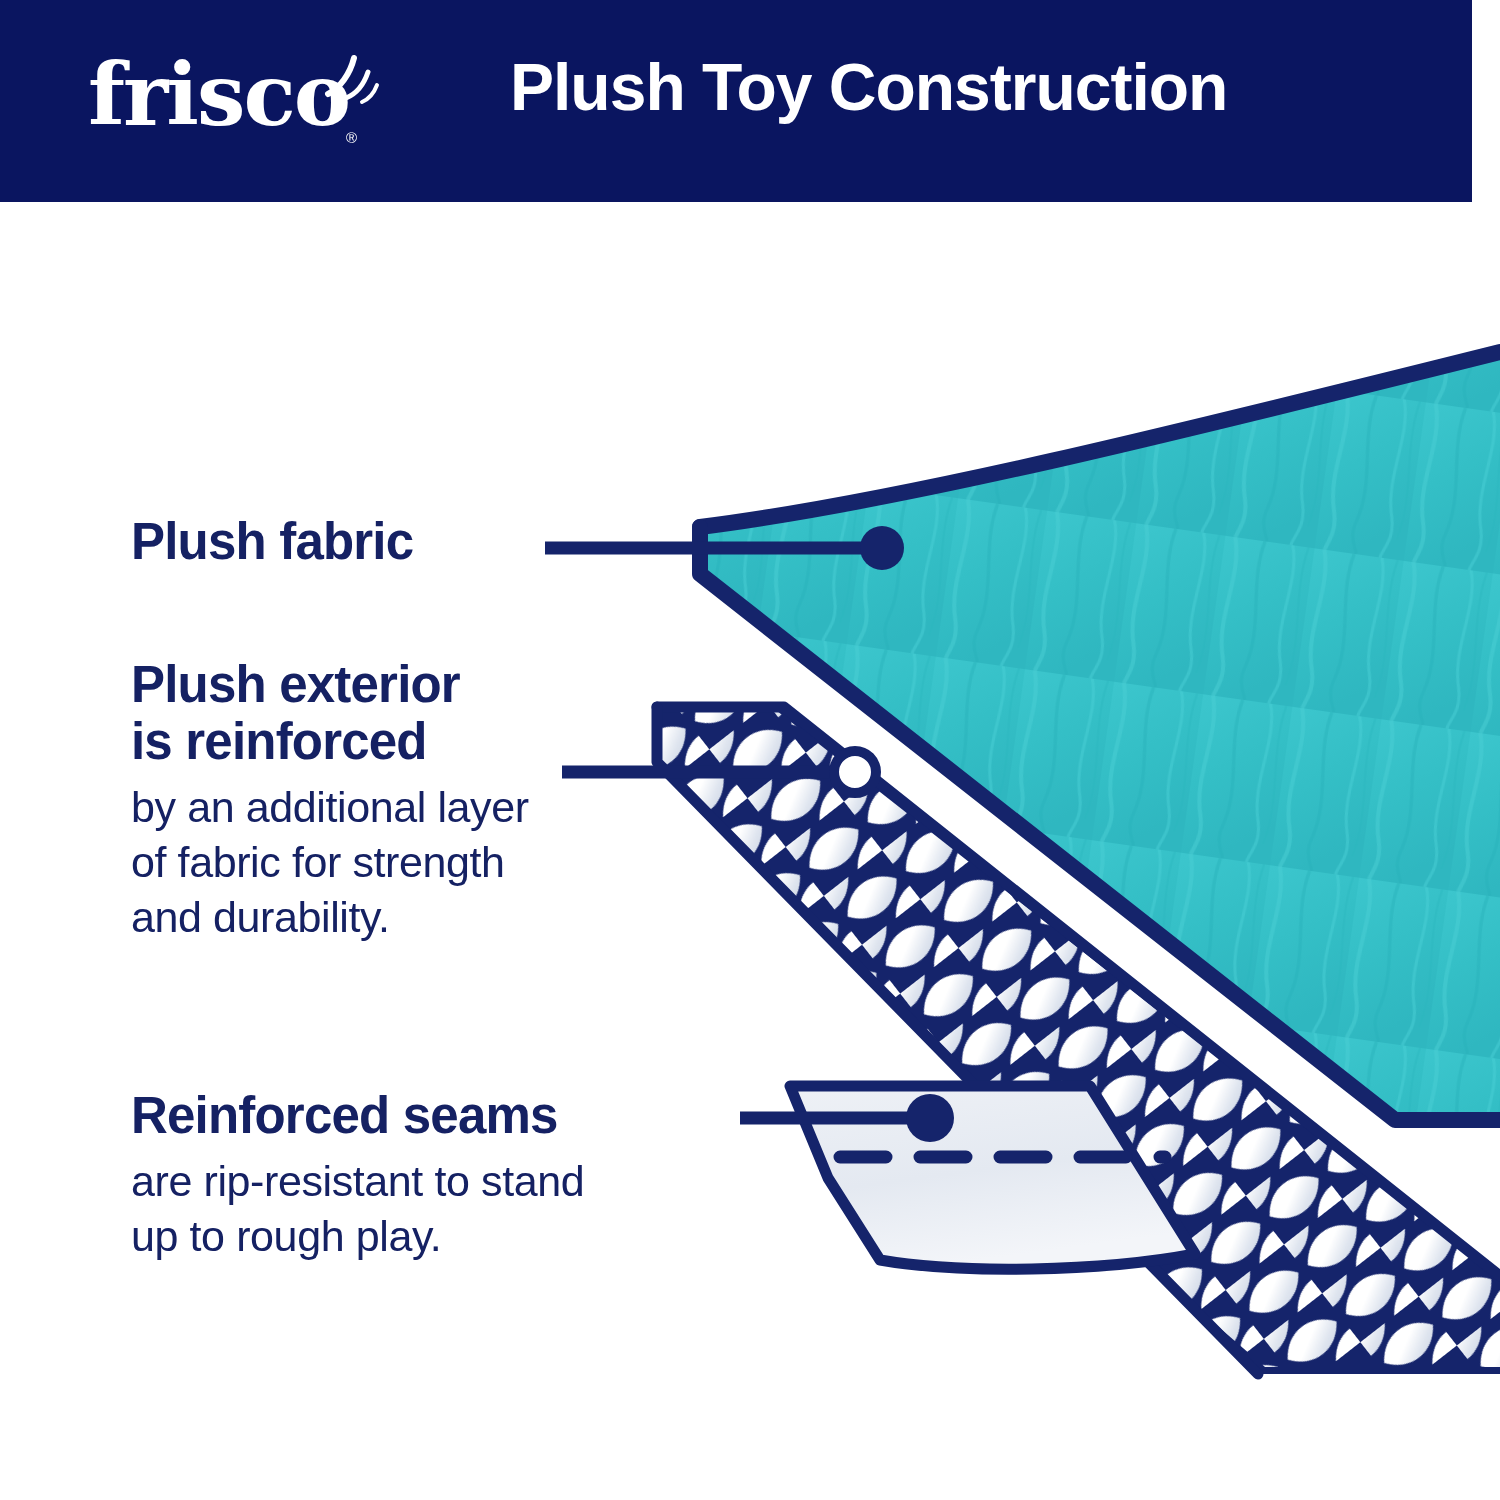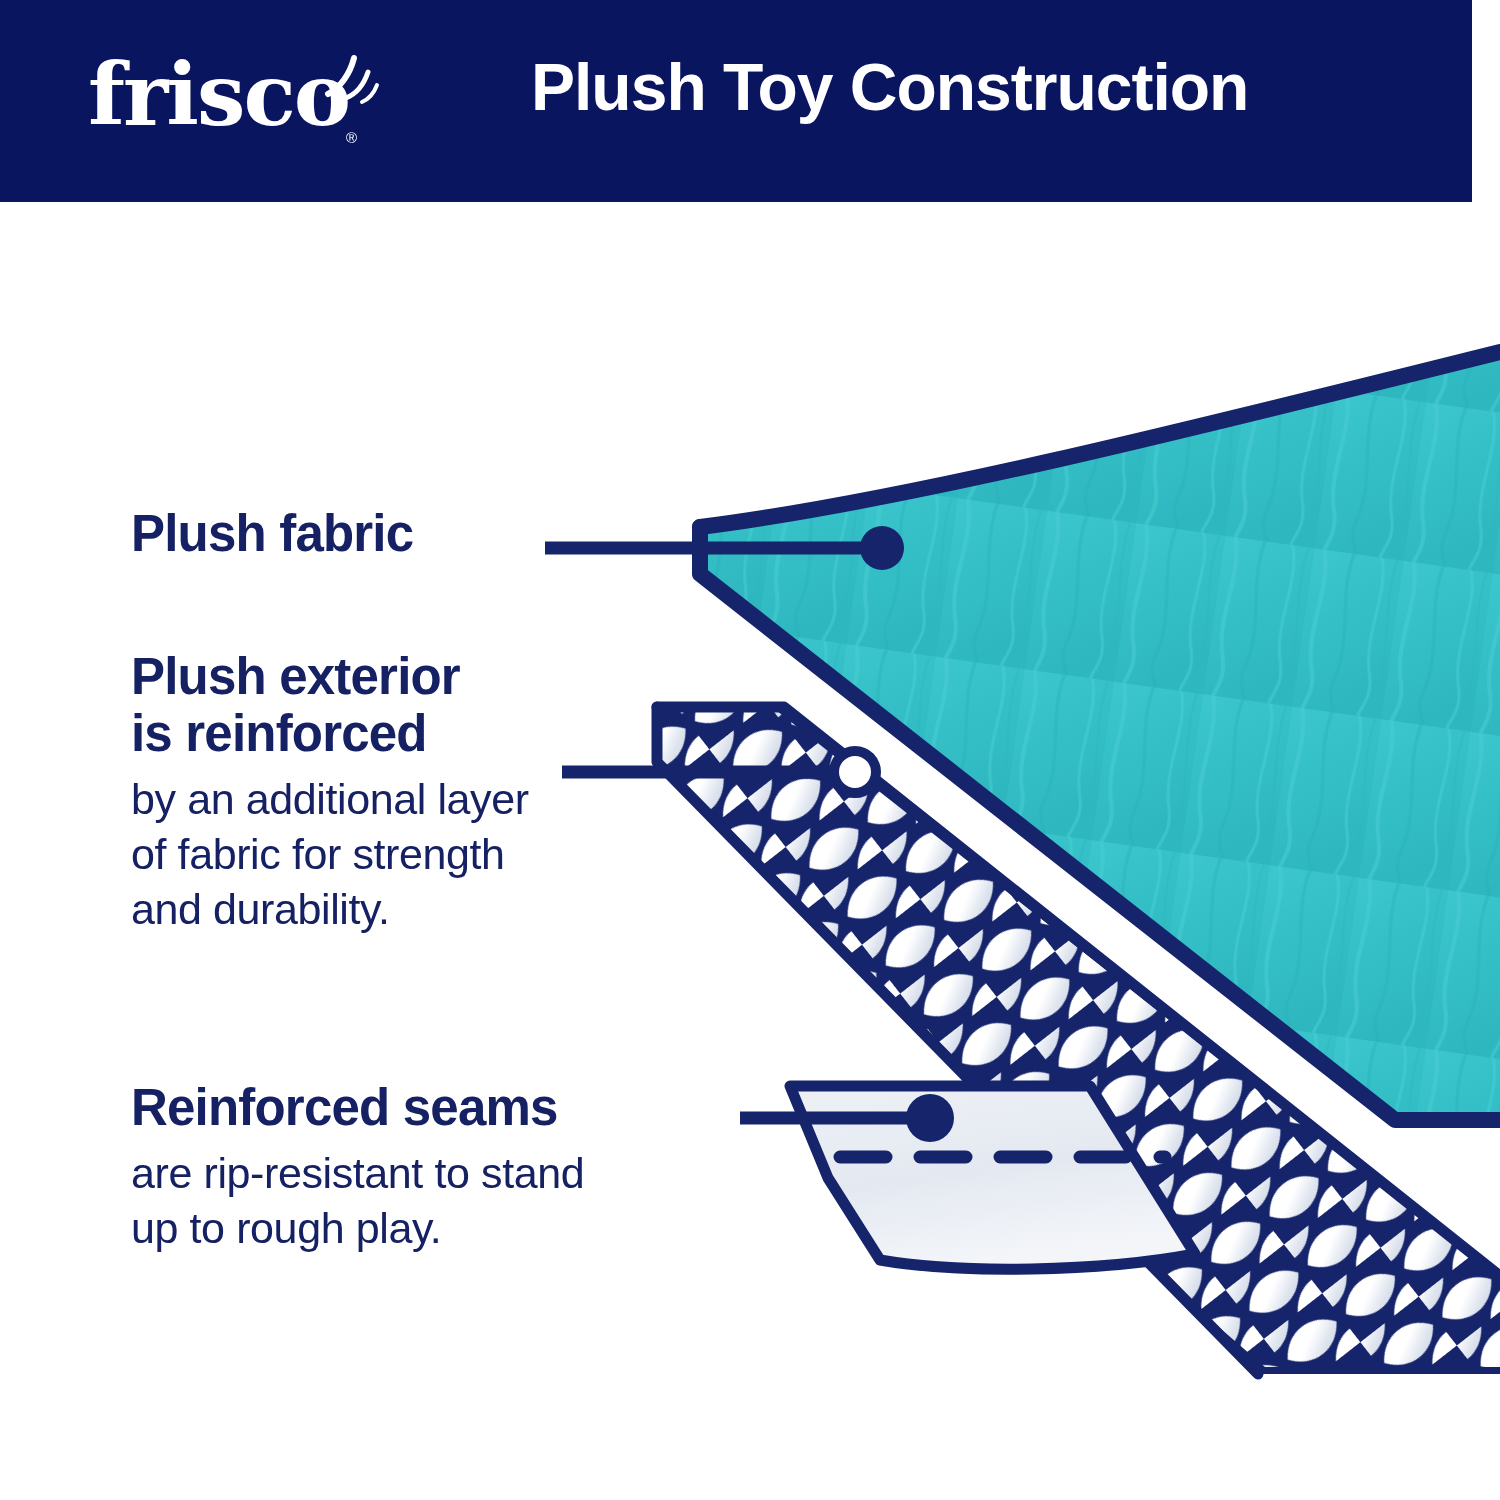--- a/index.html
+++ b/index.html
@@ -74,41 +74,41 @@
     position: absolute;
     left: 510px;
     top: 50px;
     width: 900px;
     font-size: 66px;
     font-weight: 700;
     color: #ffffff;
     letter-spacing: -1px;
     line-height: 1.15;
     white-space: nowrap;
-    margin-left: 21px;
   }
 
   
   #illustration {
     position: absolute;
     left: 0;
     top: 202px;
     width: 1500px;
     height: 1298px;
   }
   #illustration svg {
     display: block;
     width: 1500px;
     height: 1298px;
   }
 
   
   .callout {
     position: absolute;
     color: #152163;
+    margin-top: 8px;
   }
   .callout .c-head {
     font-size: 51px;
     font-weight: 700;
     line-height: 1.12;
     letter-spacing: -0.8px;
     white-space: pre-line;
   }
   .callout .c-body {
     font-size: 43px;

